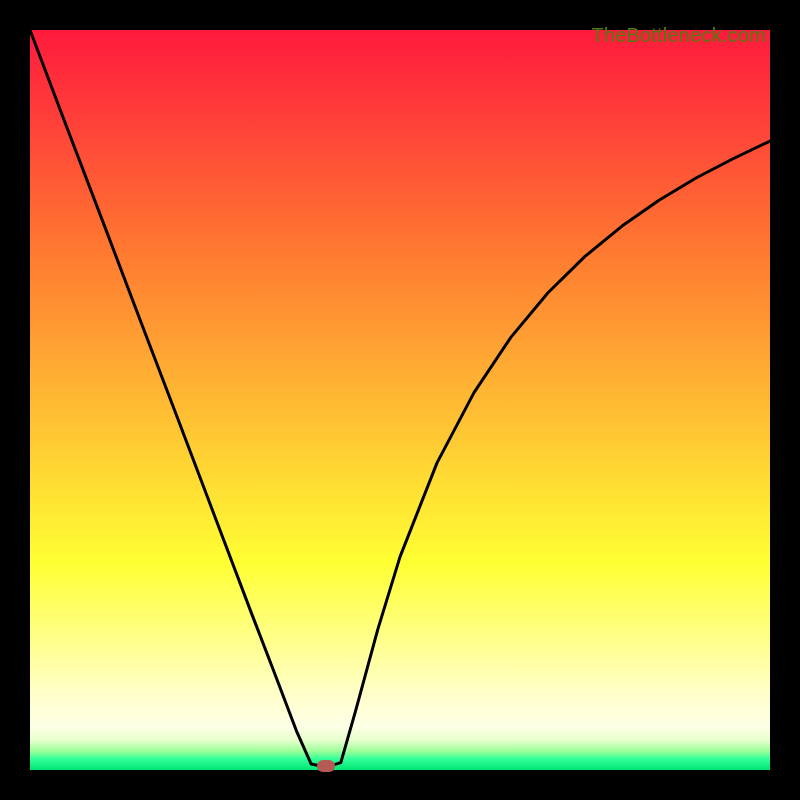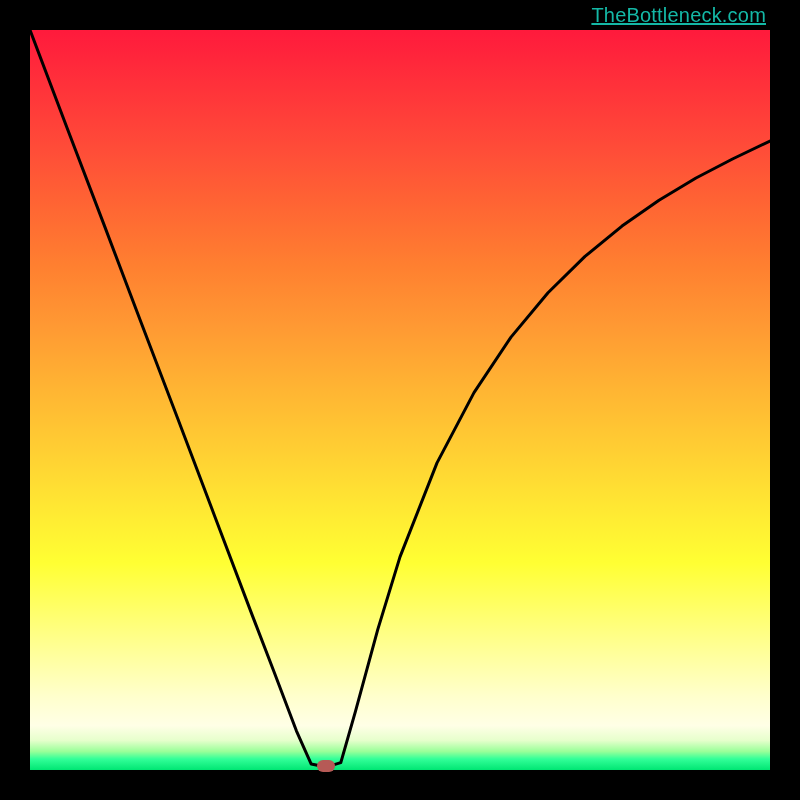--- a/index.html
+++ b/index.html
@@ -32,29 +32,28 @@
       #ffffcc 90%,
       #ffffe6 94%,
       #e6ffcc 96%,
       #99ff99 97.5%,
       #33ff99 98.5%,
       #00e673 100%
     );
   }
   .watermark {
     position: absolute;
-    top: 4px;
+    top: 24px;
     right: 34px;
     font-family: Arial, Helvetica, sans-serif;
     font-size: 20px;
     font-weight: 500;
-    color: #14b8a6;
+    color: #4d7c0f;
     letter-spacing: 0.2px;
     user-select: none;
-    text-decoration: underline;
   }
   svg.curve {
     position: absolute;
     left: 0; top: 0;
     width: 100%;
     height: 100%;
   }
   .marker {
     position: absolute;
     width: 18px;

